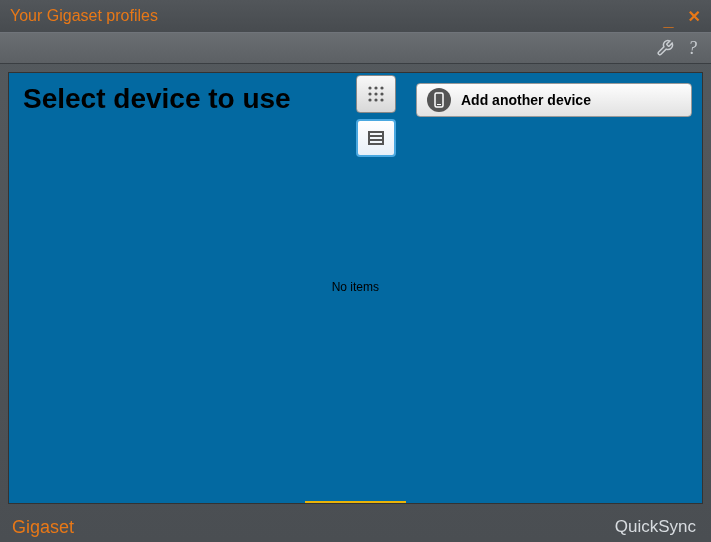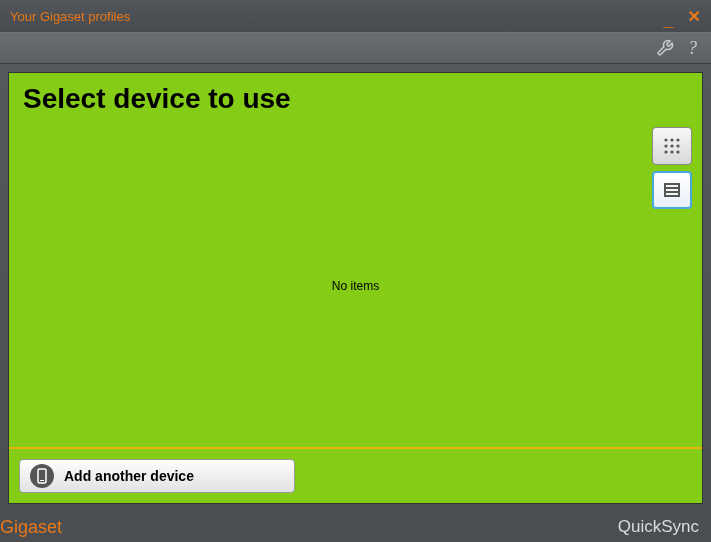--- a/index.html
+++ b/index.html
@@ -13,21 +13,21 @@
   }
   .titlebar {
     height: 32px;
     display: flex;
     align-items: center;
     padding: 0 10px;
     background: linear-gradient(to bottom, #52565a 0%, #474b4f 100%);
   }
   .titlebar-title {
     color: #e87817;
-    font-size: 13px;
+    font-size: 16px;
     flex: 1;
   }
   .win-controls {
     display: flex;
     gap: 14px;
     align-items: center;
   }
   .win-min {
     color: #e87817;
     font-size: 18px;
@@ -60,27 +60,27 @@
     font-size: 18px;
     font-style: italic;
     font-family: Georgia, serif;
     cursor: pointer;
   }
   .content-wrapper {
     padding: 8px;
     height: 448px;
   }
   .panel {
-    background: #84cc16;
+    background: #0369a1;
     width: 100%;
     height: 100%;
     border: 1px solid #333;
     position: relative;
     display: flex;
-    flex-direction: column;
+    flex-direction: row;
   }
   .panel-heading {
     font-size: 28px;
     font-weight: bold;
     padding: 10px 14px;
     color: #000;
     font-family: Arial, sans-serif;
   }
   .panel-body {
     flex: 1;
@@ -147,26 +147,26 @@
   }
   .add-btn-label {
     font-size: 14px;
     font-weight: bold;
     color: #000;
   }
   .footer {
     position: absolute;
     bottom: 0;
     left: 0;
-    right: 12px;
+    right: 3px;
     height: 30px;
     display: flex;
     align-items: center;
     justify-content: space-between;
-    padding: 0 0;
+    padding: 0 12px;
   }
   .brand-left {
     color: #e87817;
     font-size: 18px;
   }
   .brand-right {
     color: #d8dce0;
     font-size: 17px;
     font-weight: 300;
     margin-left: 36px;

